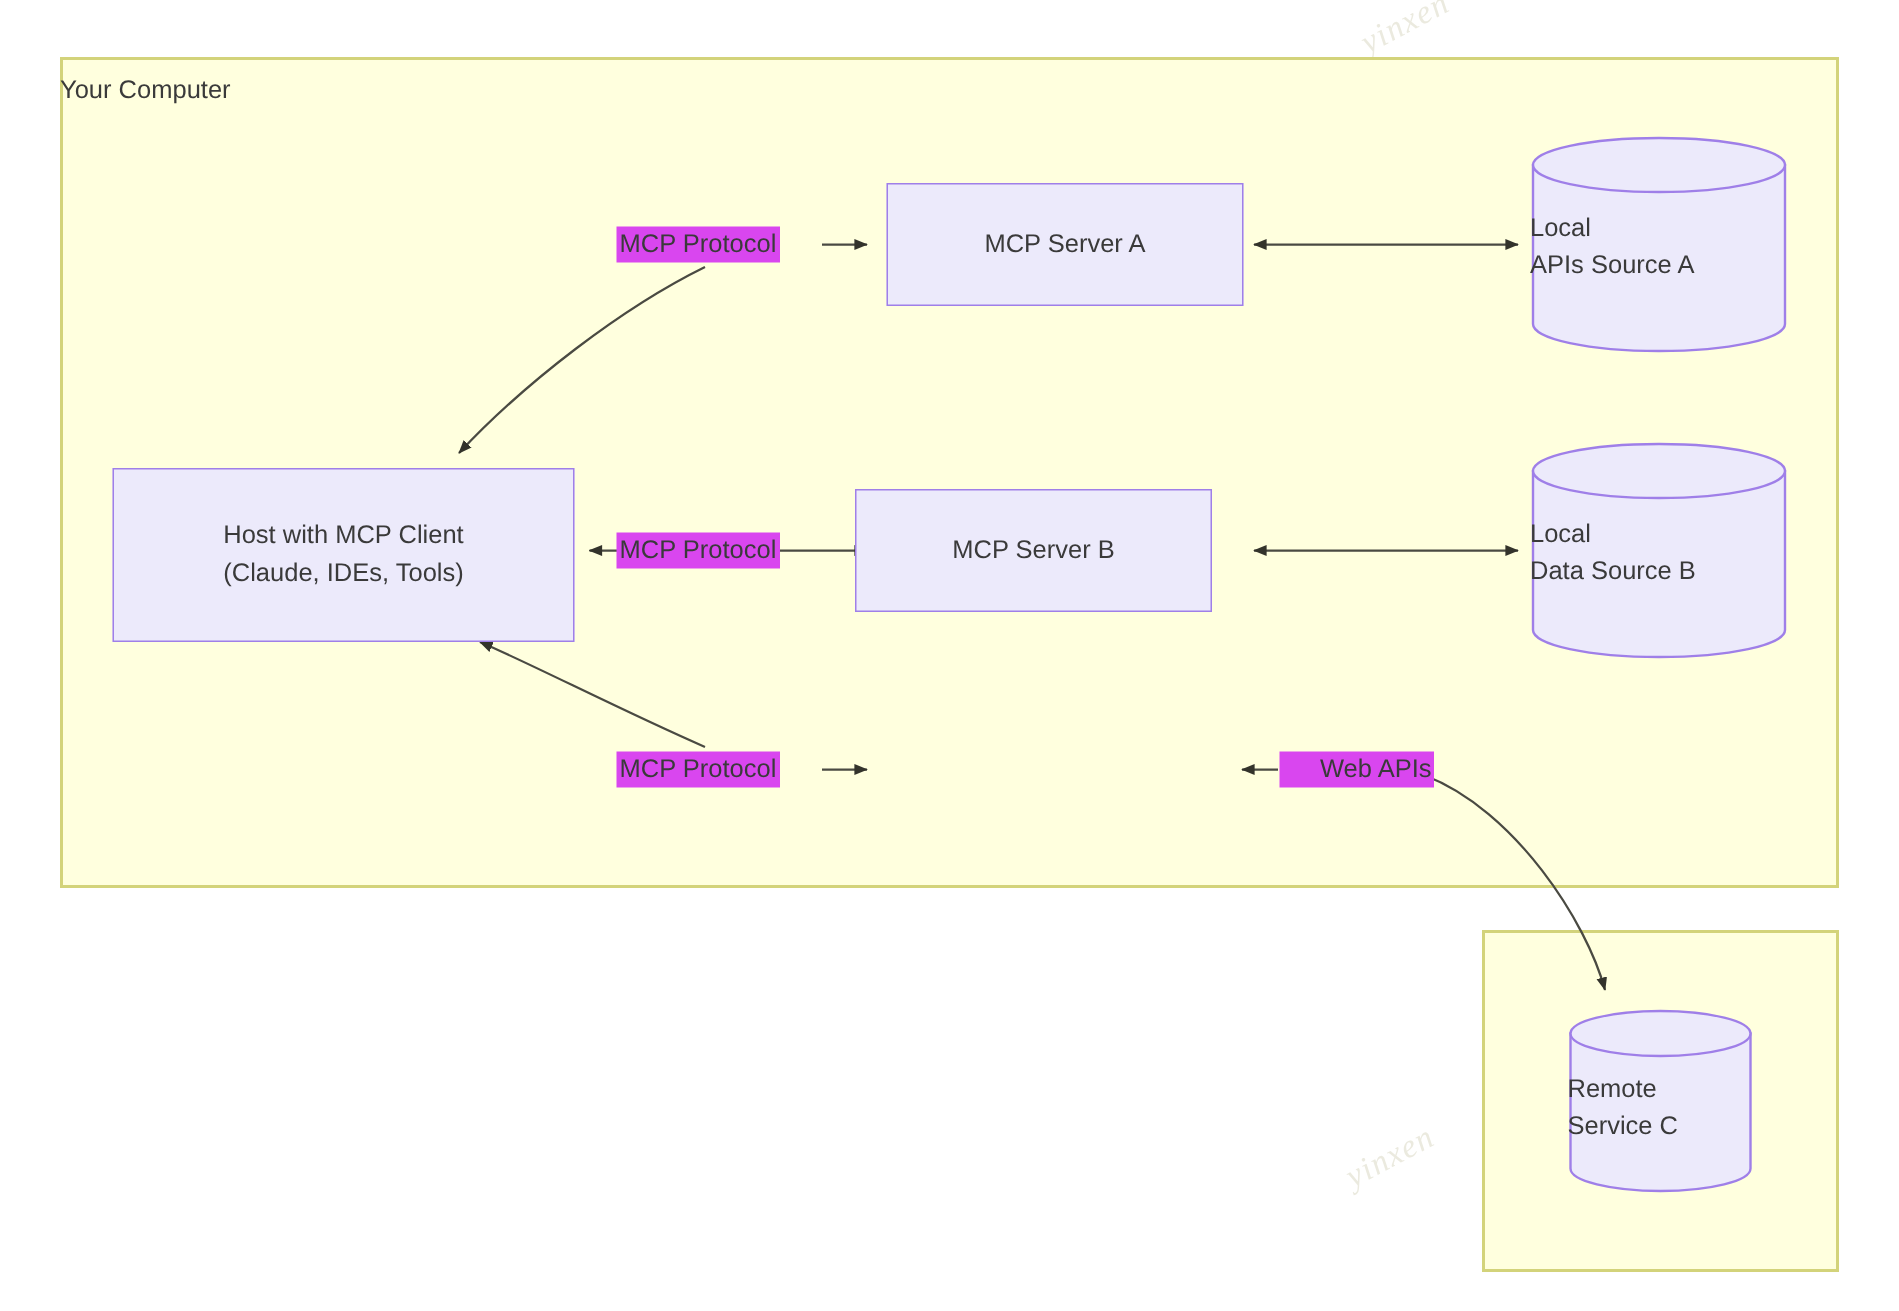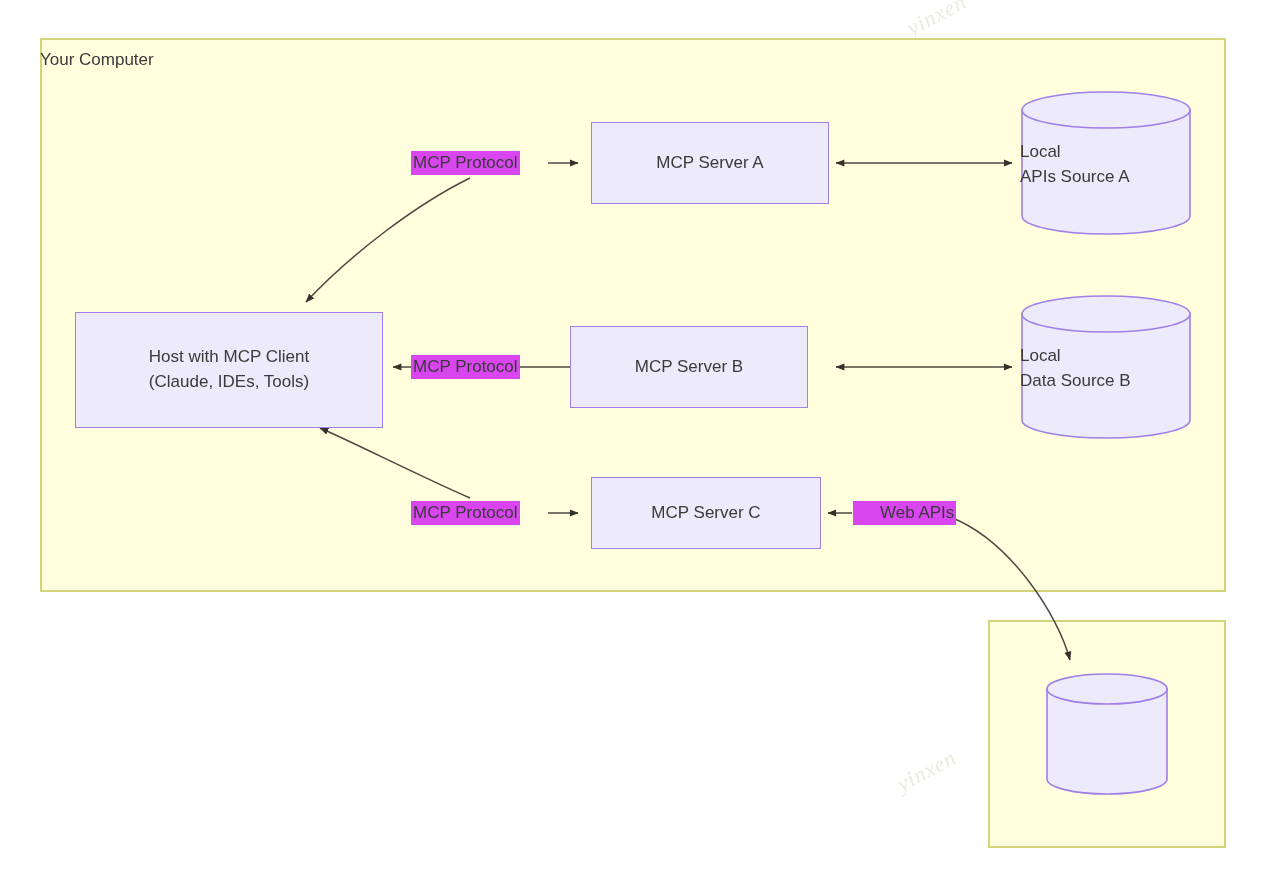--- a/index.html
+++ b/index.html
@@ -146,23 +146,20 @@
   </div>
 
   <div class="node-box" style="left:591px; top:122px; width:238px; height:82px;">
     <span>MCP Server A</span>
   </div>
 
   <div class="node-box" style="left:558px; top:326px; width:238px; height:82px;margin-left:12px;">
     <span>MCP Server B</span>
   </div>
 
-  <div class="node-box" style="left:591px; top:477px; width:230px; height:72px;">
-    <span>MCP Server C</span>
-  </div>
 
   <div class="cyl" style="left:1020px; top:90px; width:172px; height:146px;">
     <svg width="172" height="146" viewBox="0 0 172 146">
       <path d="M2,20 L2,126 A84,18 0 0 0 170,126 L170,20 Z" fill="#ECEAFB" stroke="#9F7FE8" stroke-width="1.6"></path>
       <ellipse cx="86" cy="20" rx="84" ry="18" fill="#ECEAFB" stroke="#9F7FE8" stroke-width="1.6"></ellipse>
     </svg>
     <div class="cyl-label" style="top:50px;">
       <div>Local</div>
       <div>APIs Source A</div>
     </div>
@@ -177,20 +174,24 @@
       <div>Local</div>
       <div>Data Source B</div>
     </div>
   </div>
 
   <div class="cyl" style="left:1045px; top:672px; width:124px; height:124px;">
     <svg width="124" height="124" viewBox="0 0 124 124">
       <path d="M2,17 L2,107 A60,15 0 0 0 122,107 L122,17 Z" fill="#ECEAFB" stroke="#9F7FE8" stroke-width="1.6"></path>
       <ellipse cx="62" cy="17" rx="60" ry="15" fill="#ECEAFB" stroke="#9F7FE8" stroke-width="1.6"></ellipse>
     </svg>
+    <div class="cyl-label" style="top:42px;">
+      <div>Remote</div>
+      <div>Service C</div>
+    </div>
   </div>
 
   <div class="edge-label" style="left:411px; top:151px;">MCP Protocol</div>
   <div class="edge-label" style="left:411px; top:355px;">MCP Protocol</div>
   <div class="edge-label" style="left:411px; top:501px;">MCP Protocol</div>
   <div class="edge-label" style="left:853px; top:501px;padding-left:27px;">Web APIs</div>
 
 </div>
 
 </body></html>

